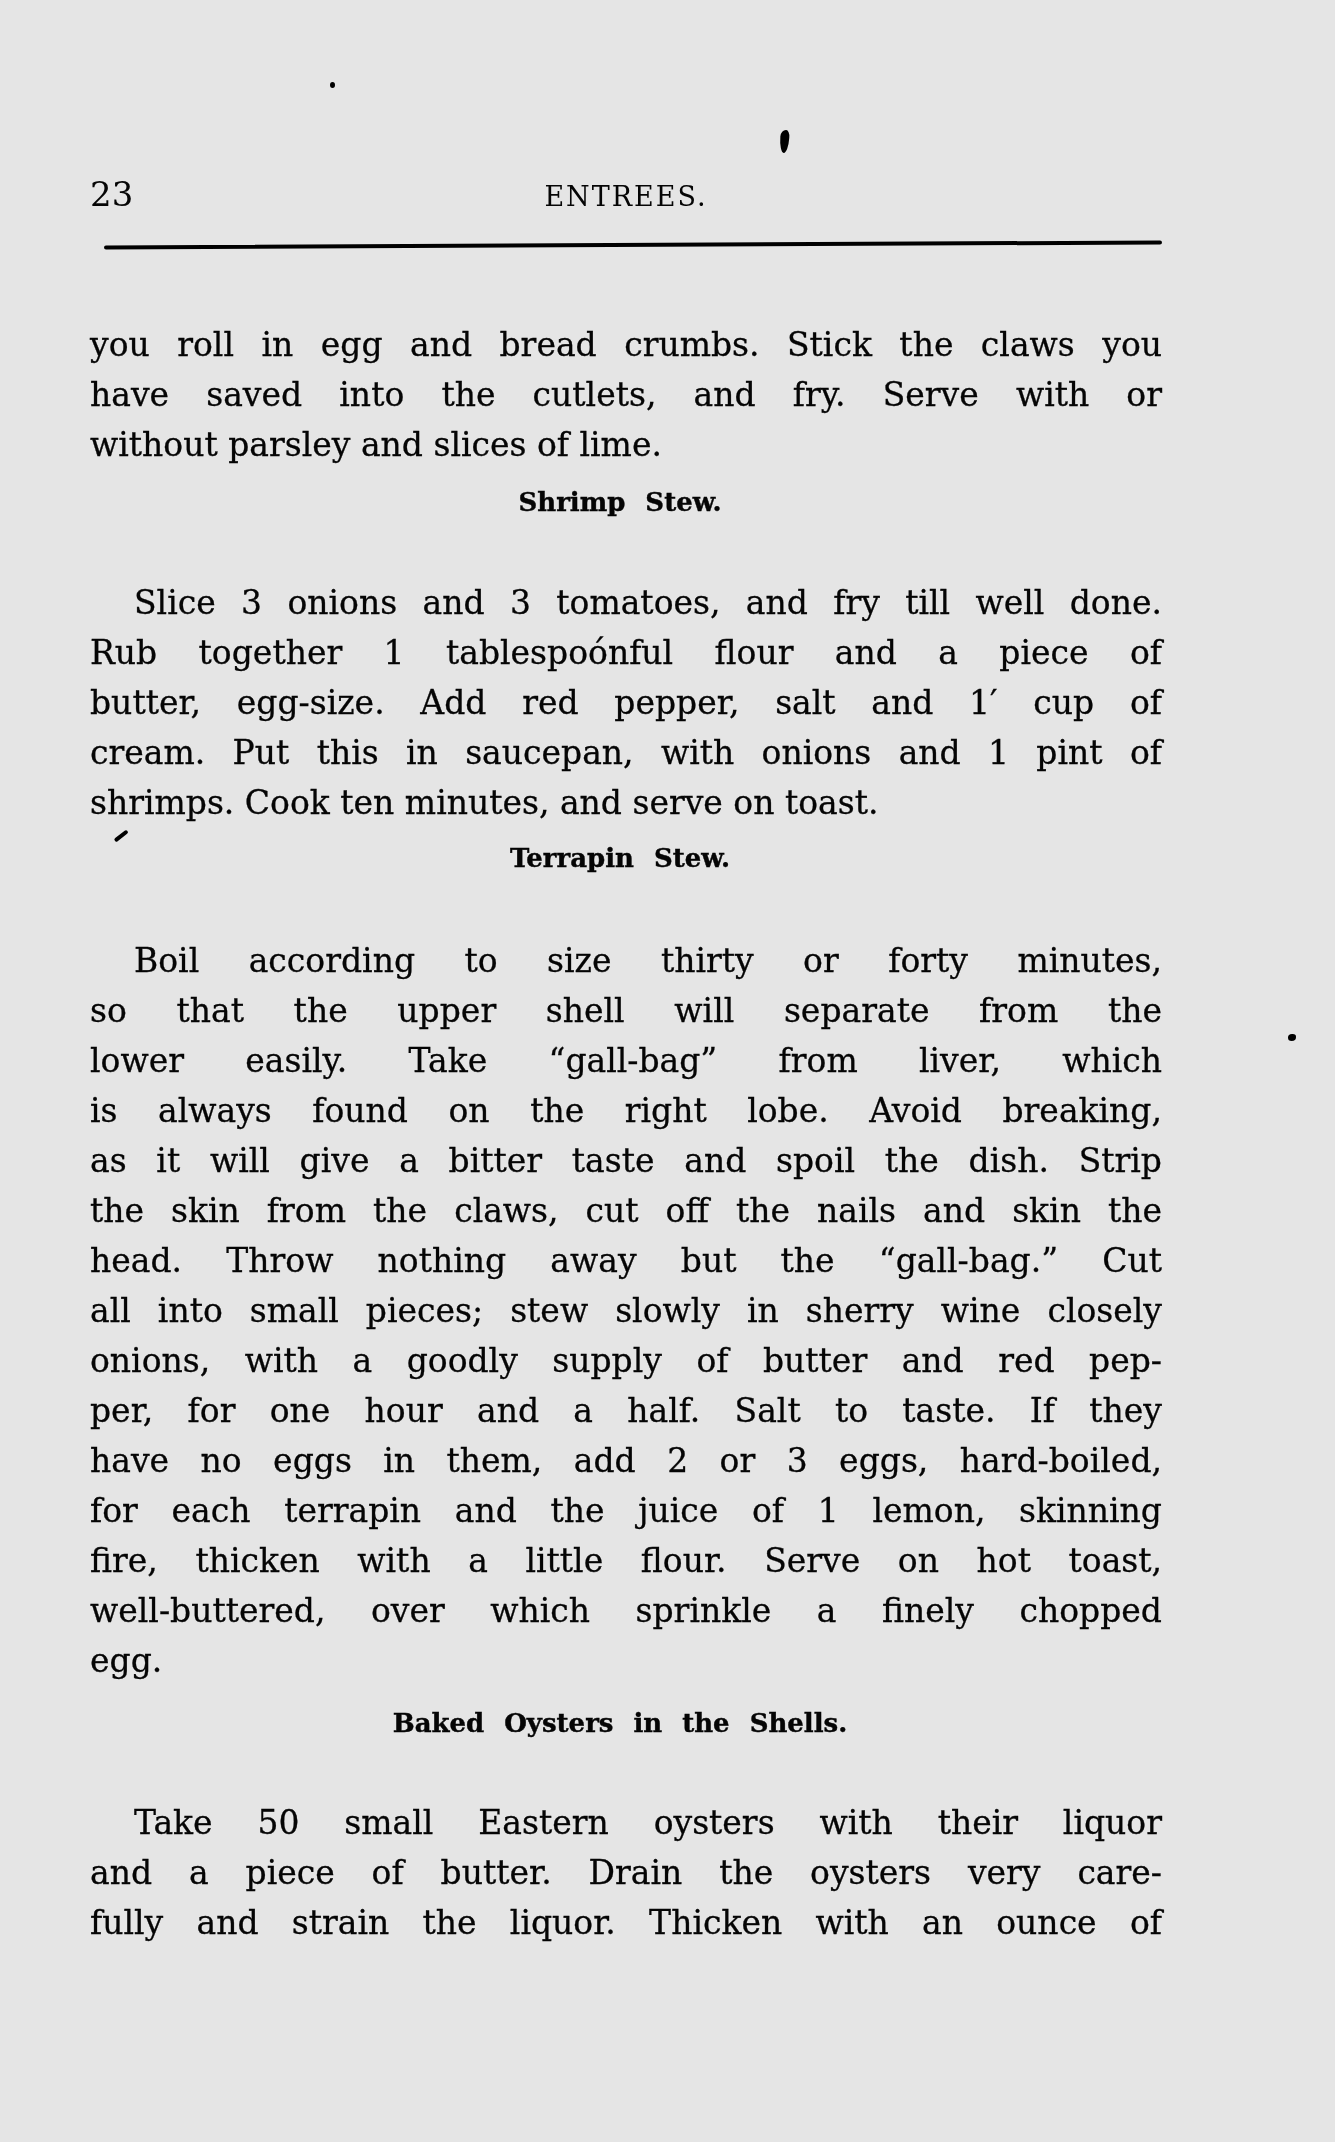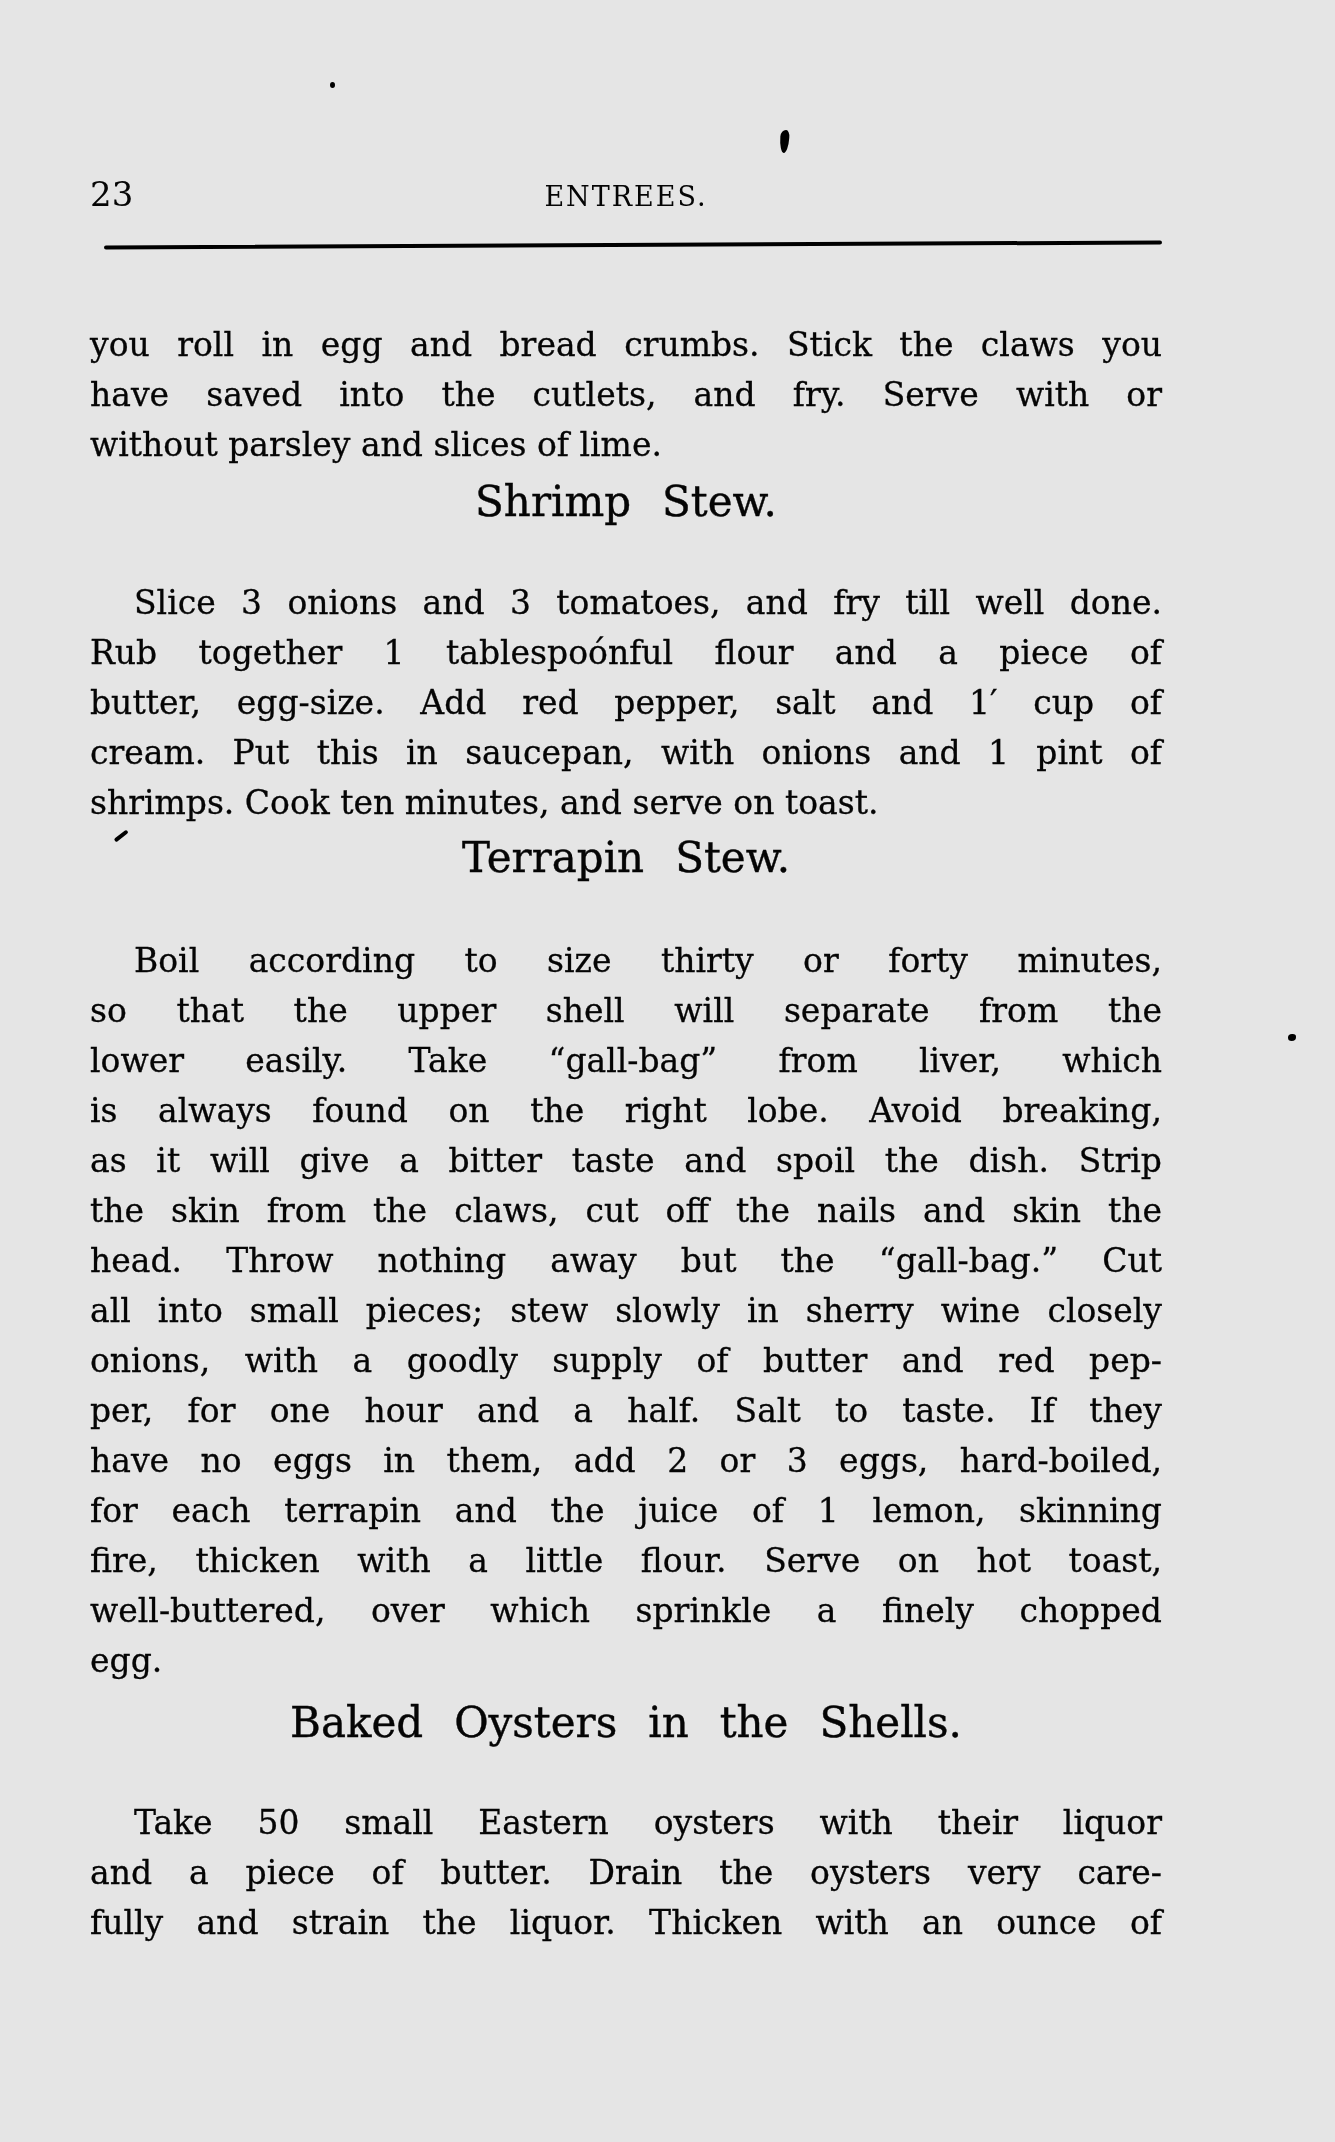--- a/index.html
+++ b/index.html
@@ -64,26 +64,26 @@
   }
   .paragraph .line.last-left {
     text-align: right;
     text-align-last: left;
   }
   .paragraph .line.indent {
     text-indent: 44px;
   }
   .recipe-heading {
     position: absolute;
-    left: 90px;
+    left: 84px;
     width: 1072px;
     margin: 0;
     text-align: center;
-    font-size: 42px;
-    font-weight: normal;
+    font-size: 26px;
+    font-weight: bold;
     line-height: 50px;
     word-spacing: 0.42em;
     -webkit-text-stroke: 0.4px #050505;
   }
   
   .ink-blot {
     position: absolute;
     left: 780px;
     top: 130px;
     width: 9px;

